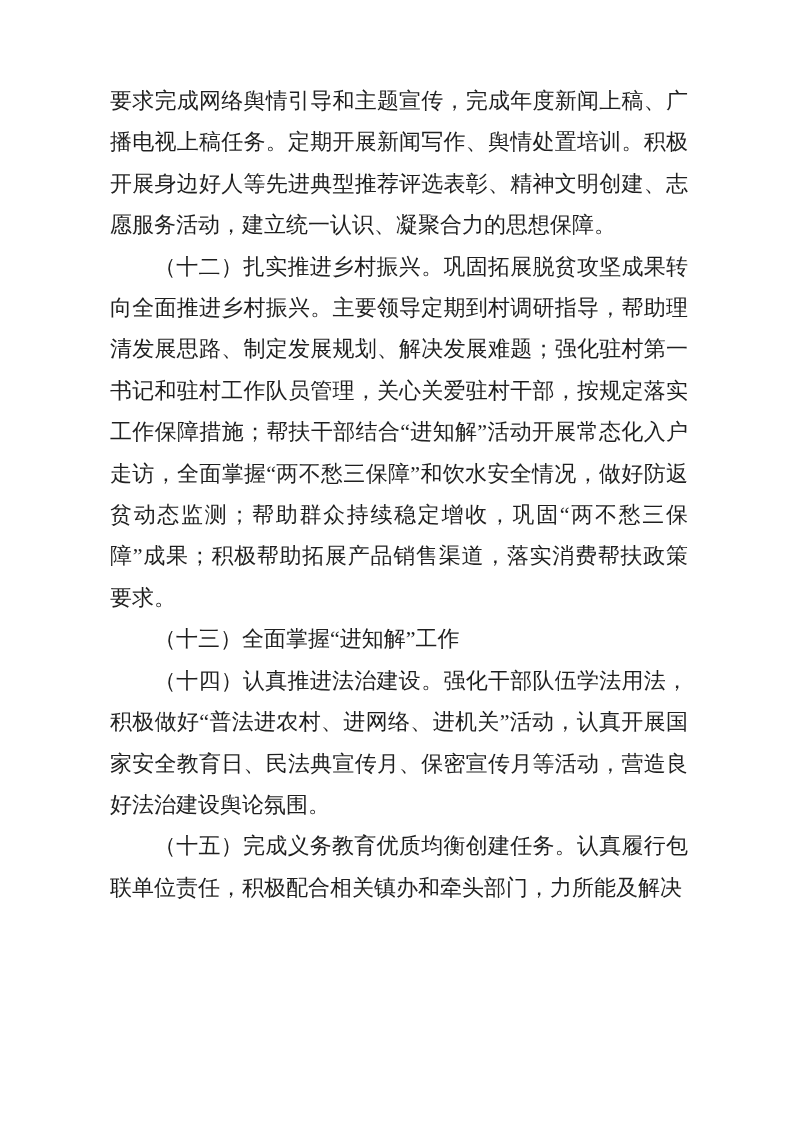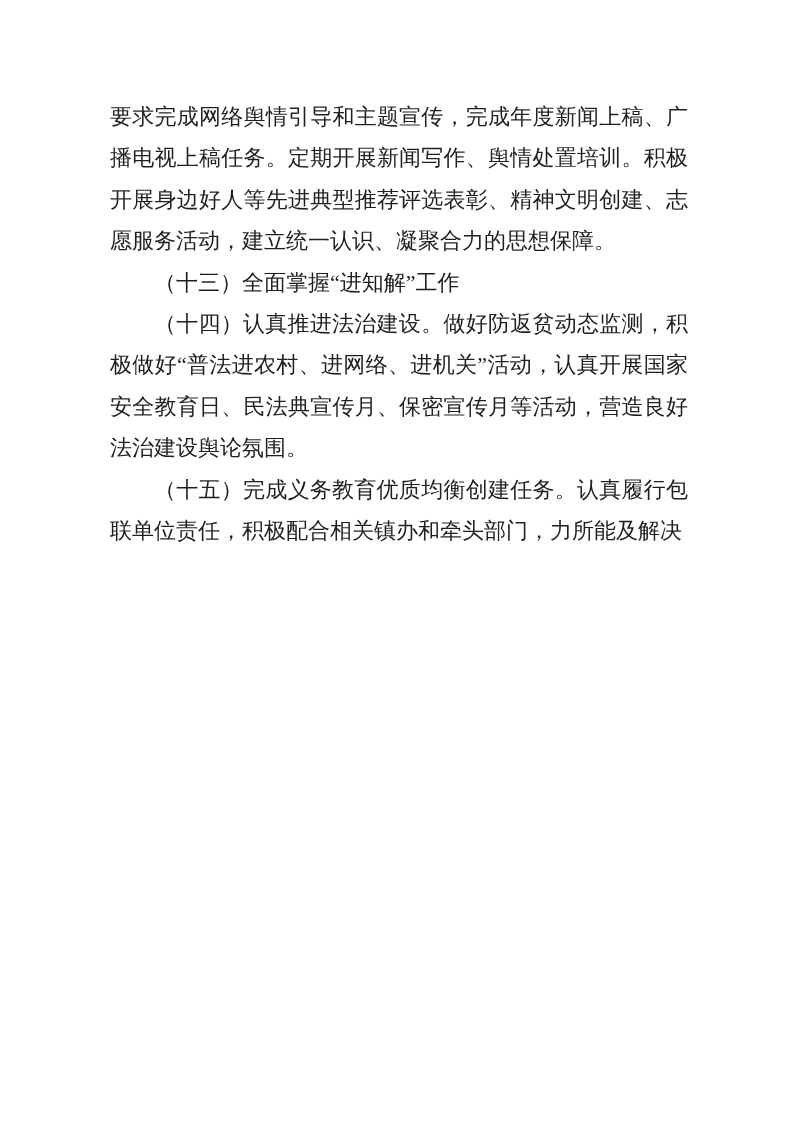--- a/index.html
+++ b/index.html
@@ -11,21 +11,21 @@
     position: relative;
     width: 793px;
     height: 1122px;
     background: #ffffff;
     overflow: hidden;
     font-family: "Liberation Serif", "DejaVu Serif", serif;
   }
   .text-block {
     position: absolute;
     left: 110px;
-    top: 96px;
+    top: 80px;
     width: 578px;
     color: #1f1f1f;
     font-size: 22px;
     line-height: 41.4px;
     text-align: justify;
     text-justify: inter-character;
   }
   .para {
     margin: 0;
     padding: 0;
@@ -35,17 +35,18 @@
   .para.indent {
     text-indent: 2em;
   }
 </style>
 </head>
 <body>
 
 <div class="page">
   <div class="text-block">
     <p class="para">要求完成网络舆情引导和主题宣传，完成年度新闻上稿、广播电视上稿任务。定期开展新闻写作、舆情处置培训。积极开展身边好人等先进典型推荐评选表彰、精神文明创建、志愿服务活动，建立统一认识、凝聚合力的思想保障。</p>
+    <p class="para indent">（十二）扎实推进乡村振兴。巩固拓展脱贫攻坚成果转向全面推进乡村振兴。主要领导定期到村调研指导，帮助理清发展思路、制定发展规划、解决发展难题；强化驻村第一书记和驻村工作队员管理，关心关爱驻村干部，按规定落实工作保障措施；帮扶干部结合“进知解”活动开展常态化入户走访，全面掌握“两不愁三保障”和饮水安全情况，做好防返贫动态监测；帮助群众持续稳定增收，巩固“两不愁三保障”成果；积极帮助拓展产品销售渠道，落实消费帮扶政策要求。</p>
     <p class="para indent">（十三）全面掌握“进知解”工作</p>
-    <p class="para indent">（十四）认真推进法治建设。做好防返贫动态监测，积极做好“普法进农村、进网络、进机关”活动，认真开展国家安全教育日、民法典宣传月、保密宣传月等活动，营造良好法治建设舆论氛围。</p>
+    <p class="para indent">（十四）认真推进法治建设。强化干部队伍学法用法，积极做好“普法进农村、进网络、进机关”活动，认真开展国家安全教育日、民法典宣传月、保密宣传月等活动，营造良好法治建设舆论氛围。</p>
     <p class="para indent">（十五）完成义务教育优质均衡创建任务。认真履行包联单位责任，积极配合相关镇办和牵头部门，力所能及解决</p>
   </div>
 </div>
 
 </body></html>

